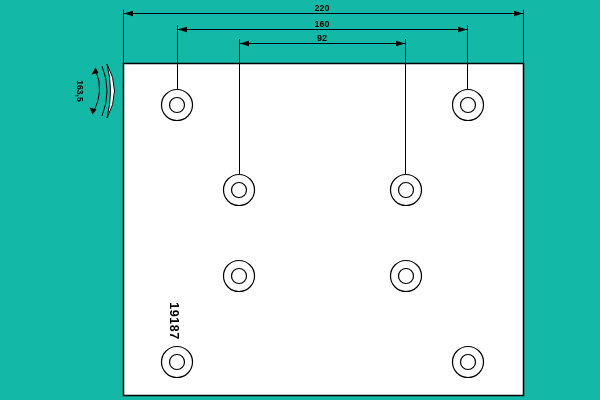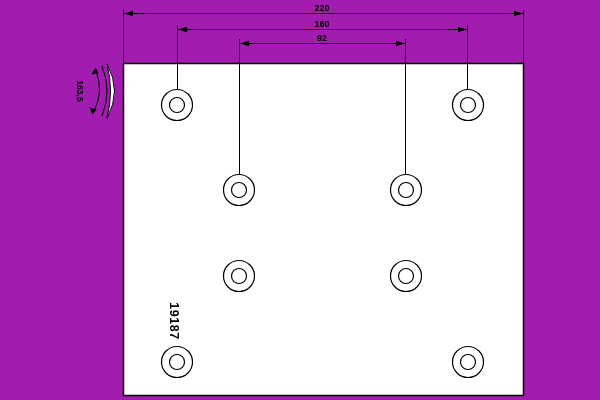--- a/index.html
+++ b/index.html
@@ -5,21 +5,21 @@
   html, body {
     margin: 0;
     padding: 0;
     background: #ffffff;
     font-family: "Liberation Sans", sans-serif;
   }
   .canvas {
     position: relative;
     width: 600px;
     height: 400px;
-    background: #a21caf;
+    background: #14b8a6;
     overflow: hidden;
   }
   svg { display: block; }
   .dim-text {
     font-family: "Liberation Sans", sans-serif;
     font-size: 9px;
     font-weight: bold;
     fill: #000000;
   }
   .radius-text {

